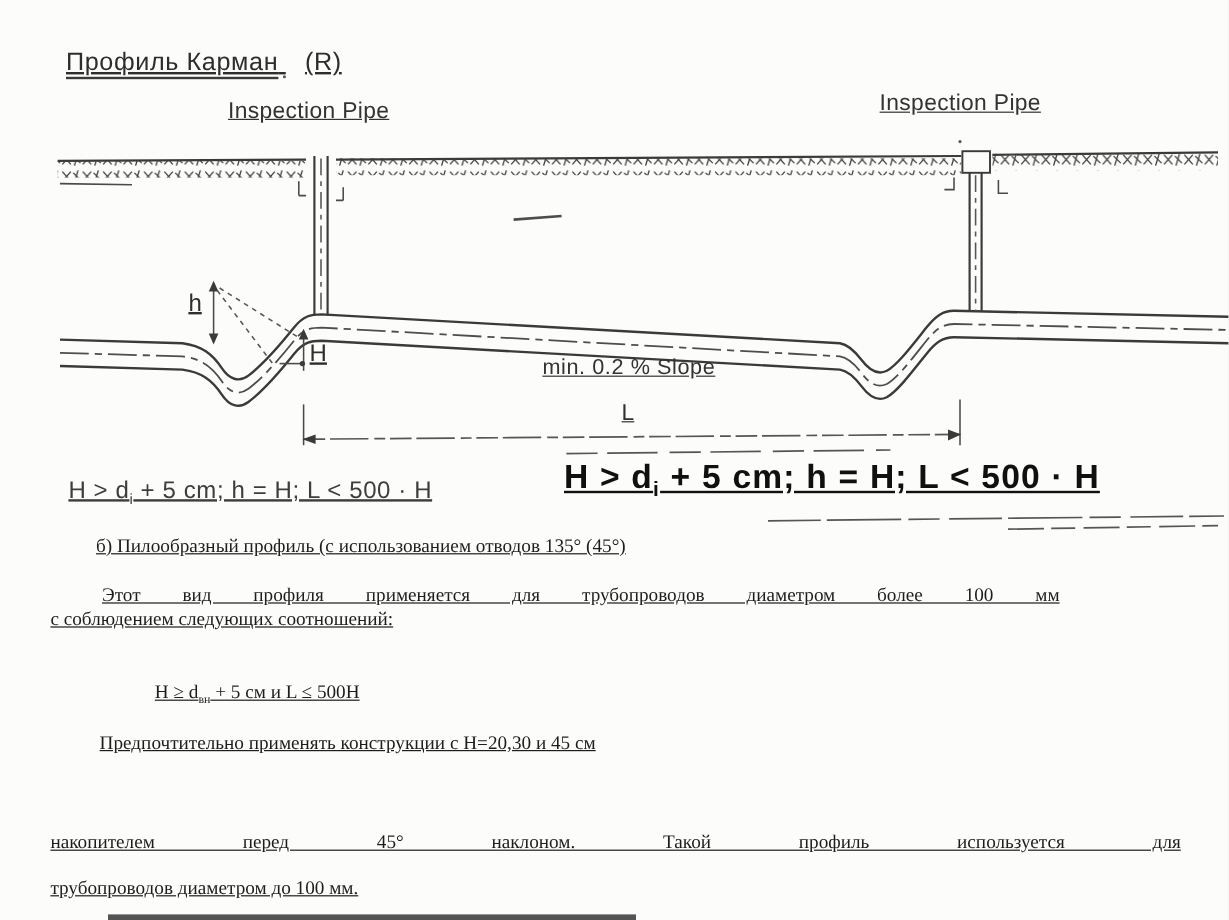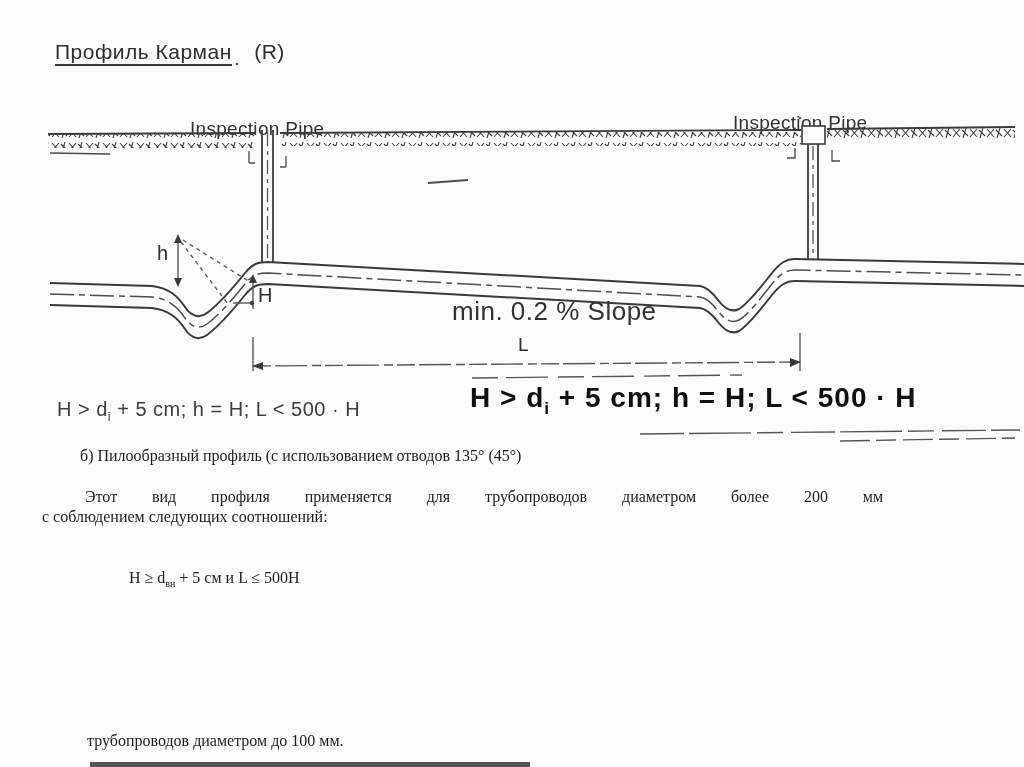--- a/index.html
+++ b/index.html
@@ -4,36 +4,36 @@
 <style>
   html, body { margin: 0; padding: 0; background: #e9e9e9; }
   .page {
     position: relative;
     width: 1024px;
     height: 767px;
     background: #fcfcfb;
     overflow: hidden;
     font-family: "Liberation Sans", sans-serif;
   }
-  .abs { position: absolute; }
+  .abs { position: absolute; text-decoration: underline; }
 
   
   .title-row { left: 55px; top: 40px; font-size: 21px; color: #2d2d2d; letter-spacing: 0.5px; }
   .title-main { border-bottom: 2px solid #3a3a3a; padding-bottom: 1px; }
   .title-suffix { margin-left: 16px; }
 
   
-  .insp-label { font-size: 19px; color: #333; letter-spacing: 0.3px; margin-top: 36px; }
+  .insp-label { font-size: 19px; color: #333; letter-spacing: 0.3px; }
   .insp-left  { left: 190px; top: 82px; }
   .insp-right { left: 733px; top: 76px; }
   .dim-label { font-size: 20px; color: #2f2f2f; }
   .lab-h { left: 157px; top: 242px; }
   .lab-H { left: 258px; top: 284px; }
   .lab-L { left: 518px; top: 334px; font-size: 19px; }
-  .slope-label { left: 452px; top: 296px; font-size: 26px; color: #333; letter-spacing: 0.5px; }
+  .slope-label { left: 452px; top: 296px; font-size: 18px; color: #333; letter-spacing: 0.5px; }
 
   svg.diagram { position: absolute; left: 0; top: 0; }
   .pipe-line { fill: none; stroke: #3a3a3a; stroke-width: 2; }
   .pipe-mid  { fill: none; stroke: #4d4d4d; stroke-width: 1.5; stroke-dasharray: 24 5 6 5; }
   .vert-line { stroke: #3a3a3a; stroke-width: 1.8; }
   .vert-mid  { stroke: #555; stroke-width: 1.3; stroke-dasharray: 14 5 4 5; }
   .dim-line  { stroke: #4a4a4a; stroke-width: 1.3; fill: none; }
   .dash-line { stroke: #555; stroke-width: 1.3; fill: none; stroke-dasharray: 4 4; }
   .scratch   { stroke: #555; stroke-width: 1.4; fill: none; }
   .arrow     { fill: #3a3a3a; }
@@ -46,21 +46,21 @@
   
   .body-line { font-family: "Liberation Serif", serif; font-size: 16px; color: #1d1d1d; white-space: nowrap; }
   .just { white-space: normal; text-align: justify; text-align-last: justify; }
   .line-b      { left: 80px;  top: 447px; }
   .line-intro1 { left: 85px;  top: 488px; width: 798px; }
   .line-intro2 { left: 42px;  top: 508px; }
   .line-rel    { left: 83px;  top: 569px; margin-left: 46px; }
   .line-pref   { left: 83px;  top: 611px; }
   .line-v1     { left: 83px;  top: 652px; width: 901px; }
   .line-v2     { left: 42px;  top: 694px; width: 942px; }
-  .line-v3     { left: 42px;  top: 732px; margin-left: 45px; }
+  .line-v3     { left: 42px;  top: 732px; }
 
   .bottom-bar { left: 90px; top: 762px; width: 440px; height: 5px; background: #545454; }
 </style>
 </head>
 <body>
 
 <div class="page">
 
   <div class="abs title-row">
     <span class="title-main">Профиль Карман</span>
@@ -151,23 +151,25 @@
 
   <div class="abs formula-small">
     <span>H &gt; d</span><sub>i</sub><span> + 5 cm; h = H; L &lt; 500 · H</span>
   </div>
 
   <div class="abs formula-large">
     <span>H &gt; d</span><sub>i</sub><span> + 5 cm; h = H; L &lt; 500 · H</span>
   </div>
 
   <div class="abs body-line line-b">б) Пилообразный профиль (с использованием отводов 135° (45°)</div>
-  <div class="abs body-line line-intro1 just">Этот вид профиля применяется для трубопроводов диаметром более 200 мм</div>
+  <div class="abs body-line line-intro1 just">Этот вид профиля применяется для трубопроводов диаметром более 100 мм</div>
   <div class="abs body-line line-intro2">с соблюдением следующих соотношений:</div>
 
   <div class="abs body-line line-rel serif-formula">
     <span>H ≥ d</span><sub>вн</sub><span> + 5 см и L ≤ 500H</span>
   </div>
 
+  <div class="abs body-line line-pref">Предпочтительно применять конструкции с Н=20,30 и 45 см</div>
+  <div class="abs body-line line-v2 just">накопителем перед 45° наклоном. Такой профиль используется для</div>
   <div class="abs body-line line-v3">трубопроводов диаметром до 100 мм.</div>
 
   <div class="abs bottom-bar"></div>
 </div>
 
 </body></html>

